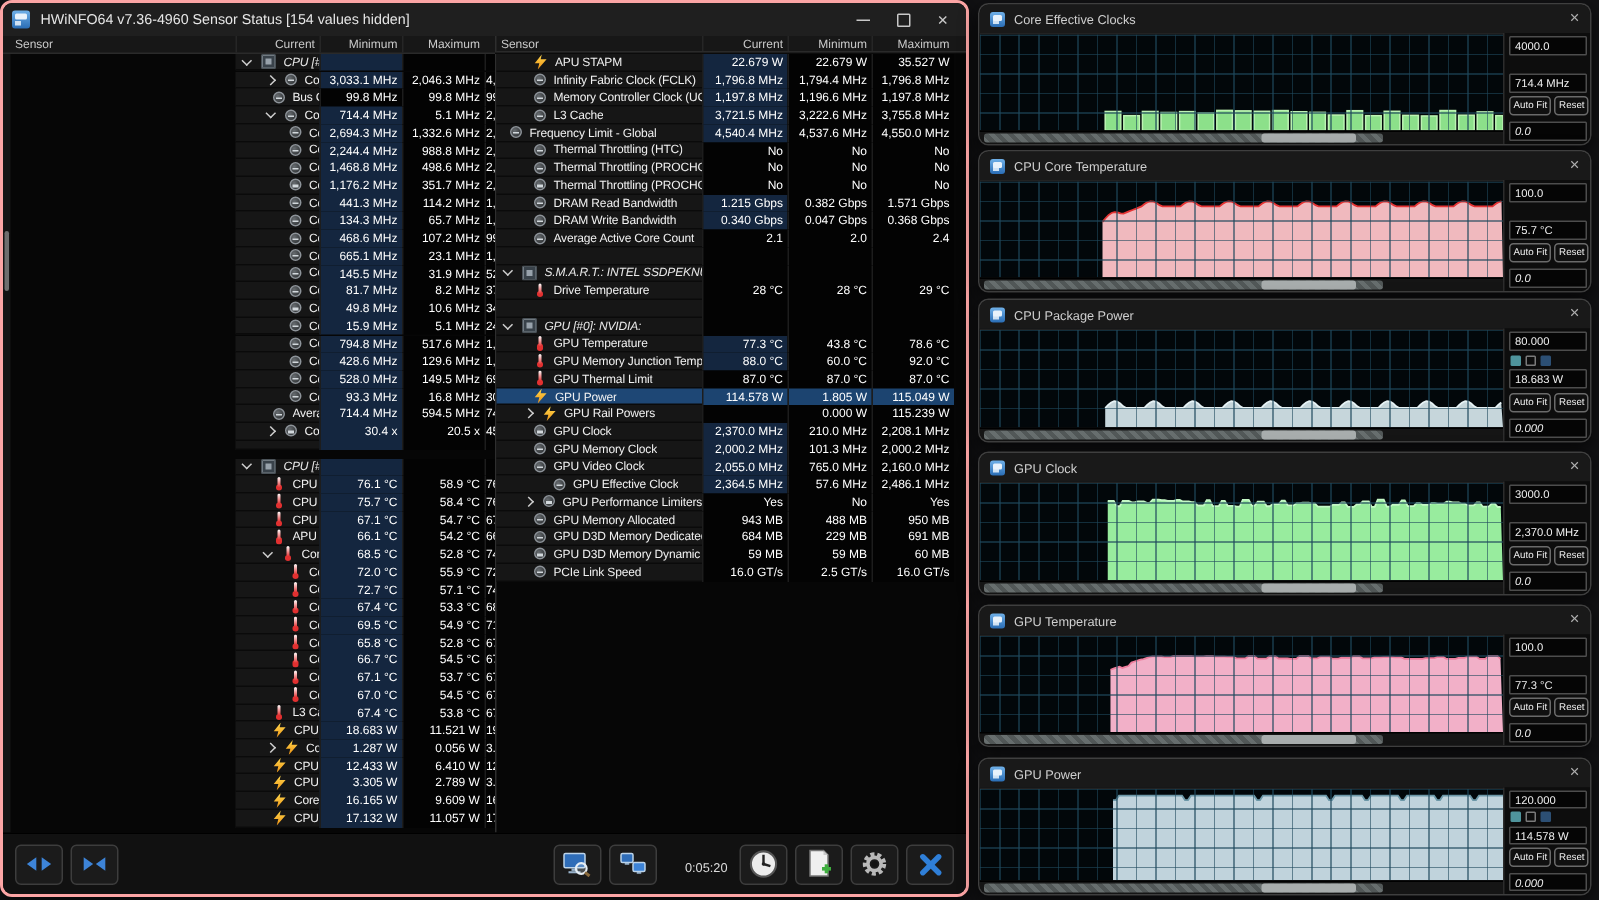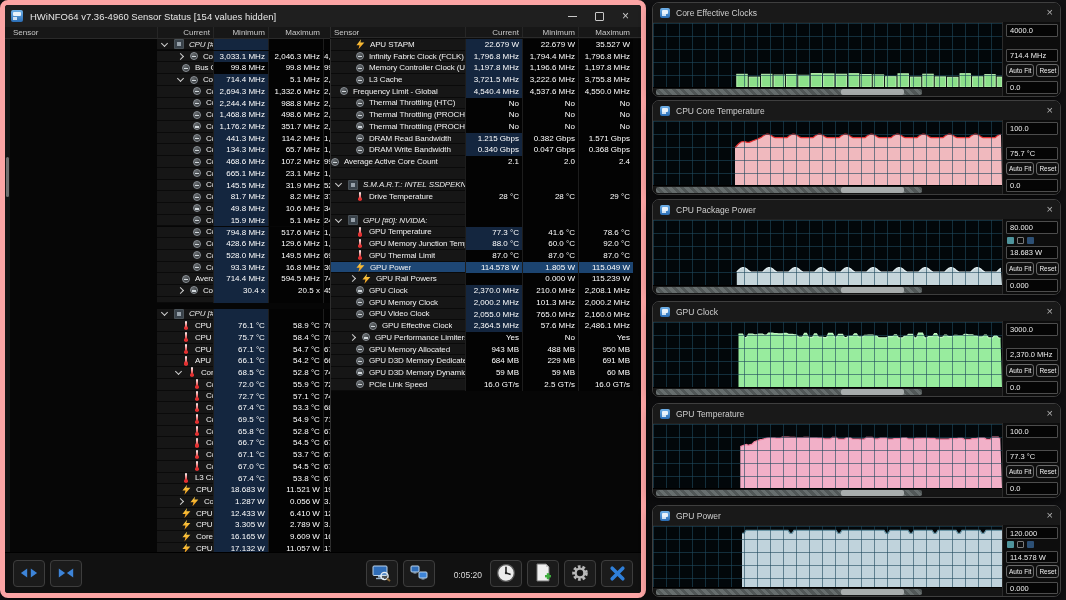--- a/index.html
+++ b/index.html
@@ -1,21 +1,21 @@
 <!DOCTYPE html>
 <html><head>
 <meta charset="utf-8">
 <style>
   html,body{margin:0;padding:0;background:#121214;width:1066px;height:600px;overflow:hidden;
     font-family:"Liberation Sans",sans-serif;-webkit-font-smoothing:antialiased;}
   #stage{position:relative;width:1066px;height:600px;}
 
   
   .mainwin{position:absolute;left:0;top:0;width:646px;height:598px;background:#0b0b0b;
-    border:5px solid #fca5a5;border-radius:8px;box-sizing:border-box;overflow:hidden;
+    border:2px solid #fca5a5;border-radius:8px;box-sizing:border-box;overflow:hidden;
     box-shadow:0 6px 18px rgba(0,0,0,.7);display:flex;flex-direction:column;}
   .titlebar{height:22px;background:#1f1f1f;display:flex;align-items:center;padding:0 6px;flex:none;}
   .logo{width:12px;height:12px;border-radius:2px;background:linear-gradient(#6fb0e8,#2a6db5);
     position:relative;flex:none;margin-right:7px;}
   .logo::after{content:"";position:absolute;left:2px;top:2px;right:2px;height:4px;background:#e8f2fb;border-radius:1px;}
   .logo::before{content:"";position:absolute;left:2px;bottom:2px;width:4px;height:3px;background:#cfe2f4;}
   .titletext{font-size:9.5px;color:#e6e6e6;white-space:nowrap;}
   .wincontrols{margin-left:auto;display:flex;align-items:center;gap:18px;padding-right:6px;}
   .wc{color:#c8c8c8;font-size:10px;line-height:10px;cursor:default;}
   .wc.minimize{width:9px;height:1px;background:#c8c8c8;}
@@ -99,21 +99,21 @@
   .gbox{height:11px;line-height:11px;background:#050505;border:1px solid #4d4d4d;border-radius:1px;
     color:#eee;font-size:7.5px;padding-left:3px;margin-bottom:2px;white-space:nowrap;overflow:hidden;}
   .swatchrow{display:flex;gap:3px;align-items:center;height:8px;margin:0 0 2px 1px;}
   .sw{width:7px;height:7px;border-radius:1px;box-sizing:border-box;}
   .sw1{background:#4f949c;}
   .sw2{border:1px solid #7a7a7a;background:transparent;}
   .sw3{background:#2c4f74;}
   .gbtns{display:flex;gap:2px;margin-top:auto;margin-bottom:4px;}
   .gbtn{background:#101010;border:1px solid #6a6a6a;border-radius:3px;color:#eee;font-size:6.5px;
     font-family:"Liberation Sans",sans-serif;padding:2px 2px;white-space:nowrap;line-height:7px;}
-  .gmin{margin-bottom:0;}
+  .gmin{margin-bottom:0;font-style:italic;}
 </style>
 </head>
 <body>
 
 <div id="stage">
 
   <div class="mainwin">
     <div class="titlebar">
       <span class="logo"></span>
       <span class="titletext">HWiNFO64 v7.36-4960 Sensor Status [154 values hidden]</span>
@@ -731,21 +731,21 @@
             <div class="ncell" style="padding-left: 25px;">
               <span class="ic ic-clk"></span>
               <span class="nm">DRAM Write Bandwidth</span>
             </div>
             <div class="vcell cur hl">0.340 Gbps</div>
             <div class="vcell">0.047 Gbps</div>
             <div class="vcell">0.368 Gbps</div>
             <div class="filler"></div>
           </div>
           <div class="trow">
-            <div class="ncell" style="">
+            <div class="ncell" style="padding-left: 25px;">
               <span class="ic ic-clk"></span>
               <span class="nm">Average Active Core Count</span>
             </div>
             <div class="vcell cur">2.1</div>
             <div class="vcell">2.0</div>
             <div class="vcell">2.4</div>
             <div class="filler"></div>
           </div>
           <div class="trow">
             <div class="ncell" style="padding-left: 0px;"></div>
@@ -792,21 +792,21 @@
             <div class="vcell"></div>
             <div class="vcell"></div>
             <div class="filler"></div>
           </div>
           <div class="trow">
             <div class="ncell" style="padding-left: 25px;">
               <span class="ic ic-tmp"></span>
               <span class="nm">GPU Temperature</span>
             </div>
             <div class="vcell cur hl">77.3 °C</div>
-            <div class="vcell">41.6 °C</div>
+            <div class="vcell">43.8 °C</div>
             <div class="vcell">78.6 °C</div>
             <div class="filler"></div>
           </div>
           <div class="trow">
             <div class="ncell" style="padding-left: 25px;">
               <span class="ic ic-tmp"></span>
               <span class="nm">GPU Memory Junction Temperature</span>
             </div>
             <div class="vcell cur hl">88.0 °C</div>
             <div class="vcell">60.0 °C</div>

